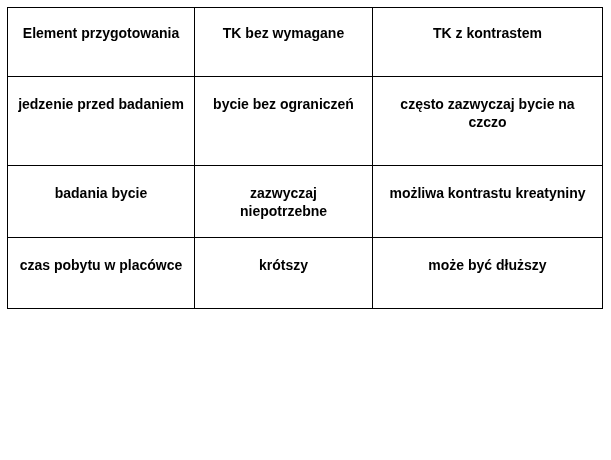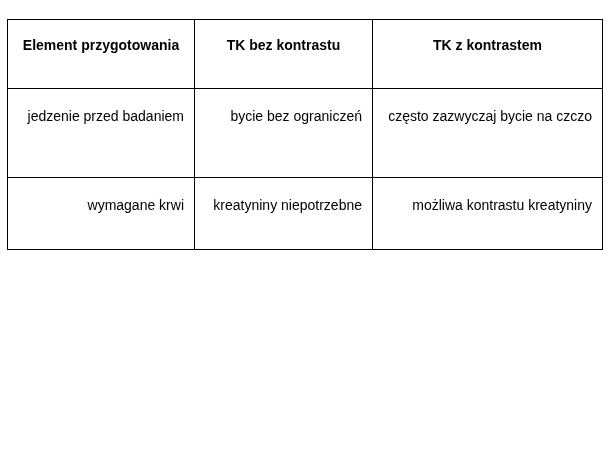--- a/index.html
+++ b/index.html
@@ -1,32 +1,32 @@
 <!DOCTYPE html>
 <html><head>
 <meta charset="utf-8">
 <style>
   html, body { margin: 0; padding: 0; background: #ffffff; }
   body { width: 611px; height: 460px; position: relative; overflow: hidden;
          font-family: "Liberation Sans", sans-serif; color: #000; }
   table.cmp {
-    position: absolute; left: 7px; top: 19px;
+    position: absolute; left: 7px; top: 7px;
     border-collapse: collapse;
     width: 595px;
     table-layout: fixed;
     border-radius: 31px;
   }
   table.cmp td, table.cmp th {
     border: 1.5px solid #000;
     vertical-align: top;
     font-size: 14px;
     line-height: 18px;
     padding: 0 10px;
-    text-align: right;
-    font-weight: normal;
+    text-align: center;
+    font-weight: bold;
   }
   table.cmp th {
     font-weight: bold;
     text-align: center;
     height: 69px;
     padding-top: 16px;
     box-sizing: border-box;
   }
   table.cmp td { box-sizing: border-box; padding-top: 18px; }
   tr.r1 td { height: 89px; }
@@ -43,29 +43,34 @@
 
 <table class="cmp">
   <colgroup>
       <col class="c1">
       <col class="c2">
       <col class="c3">
     </colgroup>
   <thead>
     <tr>
       <th>Element przygotowania</th>
-      <th>TK bez kontrastu</th>
+      <th>TK bez wymagane</th>
       <th>TK z kontrastem</th>
     </tr>
   </thead>
   <tbody>
     <tr class="r1">
       <td>jedzenie przed badaniem</td>
       <td>bycie bez ograniczeń</td>
       <td>często zazwyczaj bycie na czczo</td>
     </tr>
     <tr class="r3">
-      <td>wymagane krwi</td>
-      <td>kreatyniny niepotrzebne</td>
+      <td>badania bycie</td>
+      <td>zazwyczaj niepotrzebne</td>
       <td>możliwa kontrastu kreatyniny</td>
+    </tr>
+    <tr class="r5">
+      <td>czas pobytu w placówce</td>
+      <td>krótszy</td>
+      <td>może być dłuższy</td>
     </tr>
   </tbody>
 </table>
 
 </body></html>

